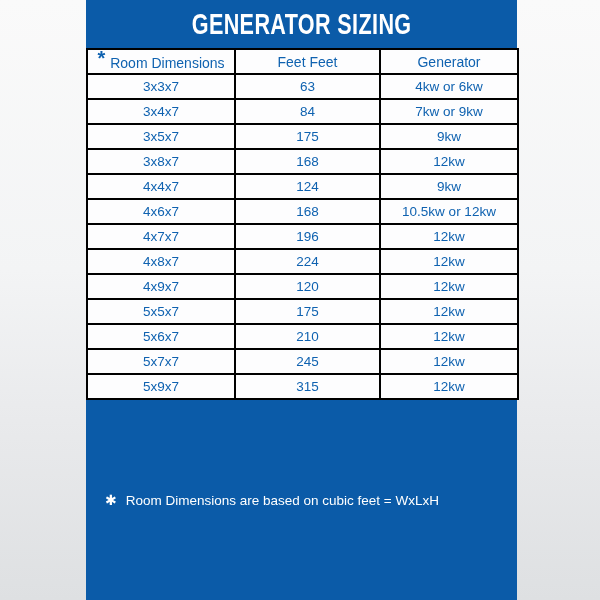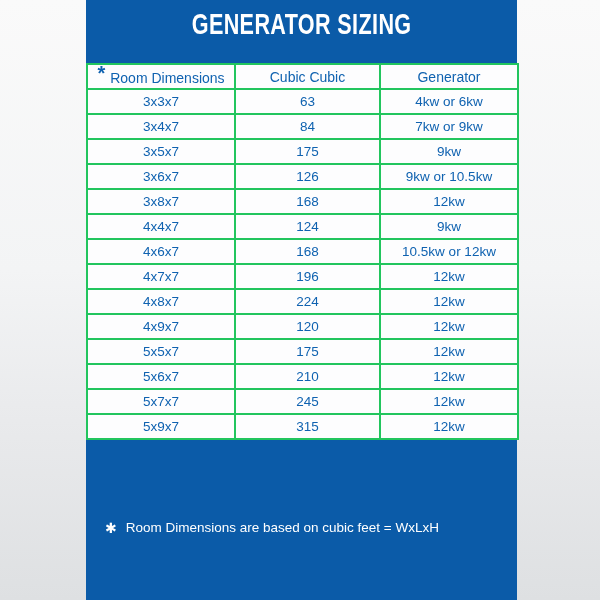--- a/index.html
+++ b/index.html
@@ -14,21 +14,20 @@
     width: 600px; height: 600px;
     background: linear-gradient(180deg, #fafafa 0%, #f3f4f5 45%, #e9eaec 70%, #dee0e2 100%);
   }
   .panel {
     position: absolute;
     left: 86px; top: 0;
     width: 431px; height: 600px;
     background: #0b5ba8;
     display: flex;
     flex-direction: column;
-    gap: 15px;
   }
   .title-bar {
     height: 48px;
     flex: 0 0 48px;
     display: flex;
     align-items: center;
     justify-content: center;
   }
   .title {
     color: #ffffff;
@@ -40,21 +39,21 @@
     transform-origin: center;
   }
   table.sizing {
     border-collapse: collapse;
     table-layout: fixed;
     width: 431px;
     flex: 0 0 auto;
   }
   table.sizing th,
   table.sizing td {
-    border: 2px solid #22c55e;
+    border: 2px solid #000000;
     background: #fdfdfe;
     height: 25px;
     padding: 0;
     text-align: center;
     vertical-align: middle;
     color: #0f62b0;
     font-size: 13.5px;
     font-weight: normal;
   }
   table.sizing th { font-size: 14px; }
@@ -94,44 +93,39 @@
       <colgroup>
         <col style="width:148px">
         <col style="width:145px">
         <col style="width:138px">
       </colgroup>
       <thead>
         <tr>
           <th>
             <span class="hdr-asterisk">*</span><span>Room Dimensions</span>
           </th>
-          <th>Cubic Cubic</th>
+          <th>Feet Feet</th>
           <th>Generator</th>
         </tr>
       </thead>
       <tbody>
           <tr>
             <td>3x3x7</td>
             <td>63</td>
             <td>4kw or 6kw</td>
           </tr>
           <tr>
             <td>3x4x7</td>
             <td>84</td>
             <td>7kw or 9kw</td>
           </tr>
           <tr>
             <td>3x5x7</td>
             <td>175</td>
             <td>9kw</td>
-          </tr>
-          <tr>
-            <td>3x6x7</td>
-            <td>126</td>
-            <td>9kw or 10.5kw</td>
           </tr>
           <tr>
             <td>3x8x7</td>
             <td>168</td>
             <td>12kw</td>
           </tr>
           <tr>
             <td>4x4x7</td>
             <td>124</td>
             <td>9kw</td>

